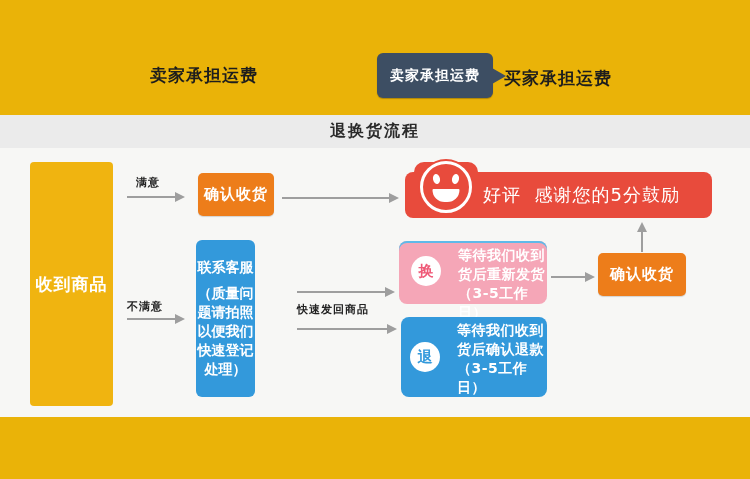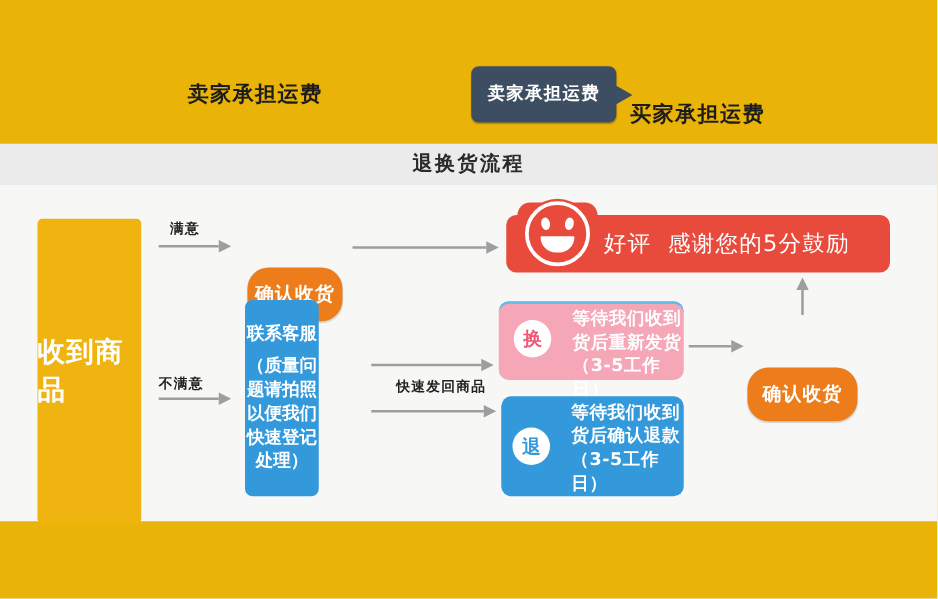--- a/index.html
+++ b/index.html
@@ -9,21 +9,21 @@
   }
   html,body{margin:0;padding:0;background:#fff;}
   .canvas{
     position:relative;width:750px;height:479px;overflow:hidden;background:#eab308;
     font-family:"DejaVu Sans",sans-serif;
   }
   .abs{position:absolute;}
   
   .top-label{font-size:17px;font-weight:bold;color:var(--label_ink);letter-spacing:1px;}
   .lbl-seller{left:150px;top:64px;}
-  .lbl-buyer{left:504px;top:80px;}
+  .lbl-buyer{left:504px;top:67px;}
   .darkbox{
     background:var(--navy);color:#fff;border-radius:6px;
     display:flex;flex-direction:column;align-items:center;justify-content:center;
     font-size:14px;font-weight:bold;line-height:21px;letter-spacing:1px;
     box-shadow:0 1px 1px rgba(0,0,0,.25);
   }
   .box-quality{left:258px;top:51px;width:112px;height:53px;}
   .box-dissat{left:377px;top:53px;width:116px;height:45px;}
   .tip{position:absolute;width:0;height:0;top:50%;transform:translateY(-50%);}
   .tip-left{left:-13px;border-top:8px solid transparent;border-bottom:8px solid transparent;border-right:14px solid var(--navy);}
@@ -32,28 +32,28 @@
   .banner{
     left:0;top:115px;width:750px;height:33px;background:var(--banner_bg);
     display:flex;align-items:center;justify-content:center;
     font-size:16px;font-weight:bold;color:#2a2a2a;letter-spacing:2px;
     border-bottom:1px solid #e2e2e0;
   }
   
   .flow-bg{left:0;top:148px;width:750px;height:269px;background:var(--flow_bg);}
   
   .fbox{display:flex;align-items:center;justify-content:center;color:#fff;font-weight:bold;}
-  .box-start{left:30px;top:175px;width:83px;height:244px;background:var(--yellow);border-radius:4px;font-size:22px;letter-spacing:1px;}
-  .box-confirm{background:var(--orange);border-radius:17px;font-size:15px;letter-spacing:1px;box-shadow:0 1px 1px rgba(0,0,0,.15);margin-top:41px;}
+  .box-start{left:30px;top:162px;width:83px;height:244px;background:var(--yellow);border-radius:4px;font-size:17px;letter-spacing:1px;}
+  .box-confirm{background:var(--orange);border-radius:5px;font-size:15px;letter-spacing:1px;box-shadow:0 1px 1px rgba(0,0,0,.15);}
   .box-confirm1{left:198px;top:173px;width:76px;height:43px;}
   .box-confirm2{left:598px;top:253px;width:88px;height:43px;}
   .flow-lbl{font-size:11px;font-weight:bold;color:#222;letter-spacing:1px;}
   .lbl-satisfied{left:136px;top:175px;}
   .lbl-unsatisfied{left:127px;top:299px;}
-  .lbl-return{left:297px;top:302px;margin-left:20px;}
+  .lbl-return{left:297px;top:302px;}
   
   .box-praise{left:405px;top:172px;width:307px;height:46px;background:var(--red);border-radius:8px;}
   .bump{position:absolute;left:9px;top:-10px;width:64px;height:20px;background:var(--red);border-radius:10px 10px 0 0;}
   .smiley{position:absolute;left:15px;top:-11px;width:52px;height:52px;box-sizing:border-box;
     background:var(--red);border:3px solid #fff;border-radius:50%;box-shadow:0 0 0 2px var(--red);}
   .smiley .eye{position:absolute;width:7px;height:10px;background:#fff;border-radius:50%;top:10px;}
   .smiley .eye.l{left:10px;transform:rotate(-12deg);}
   .smiley .eye.r{right:10px;transform:rotate(12deg);}
   .smiley .mouth{position:absolute;left:50%;transform:translateX(-50%);top:25px;width:27px;height:13px;background:#fff;border-radius:2px 2px 27px 27px;}
   .praise-text{position:absolute;left:78px;top:0;height:100%;display:flex;align-items:center;

